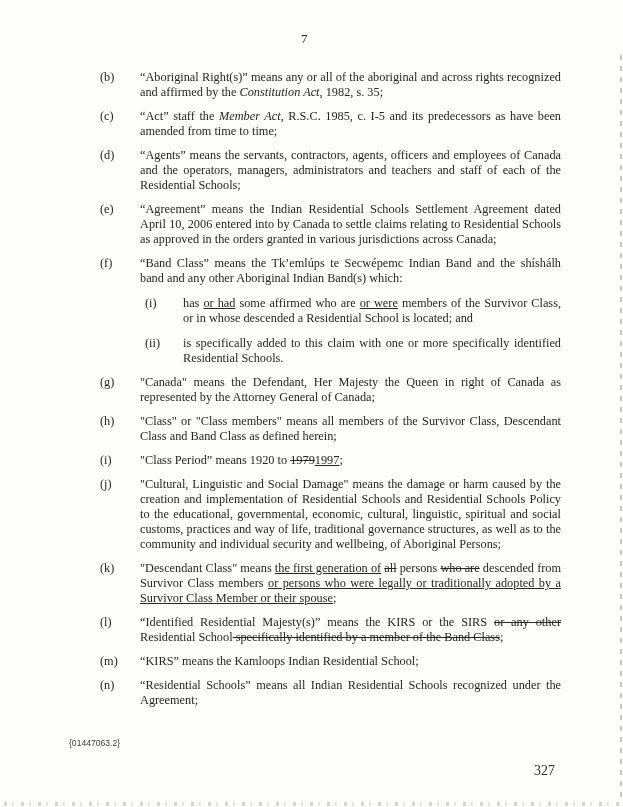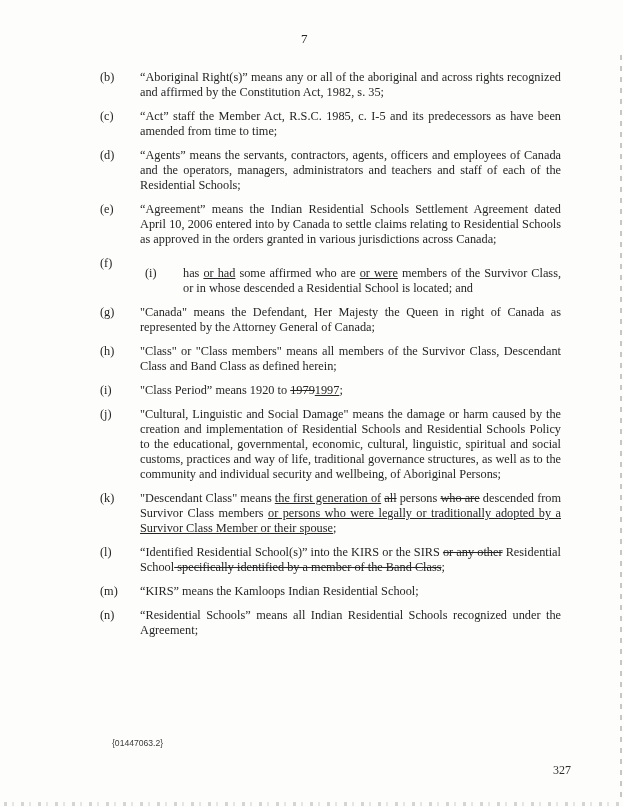--- a/index.html
+++ b/index.html
@@ -52,37 +52,36 @@
     text-align: left;
   }
   .sub-label {
     width: 38px;
     flex: none;
   }
   .sub-body {
     flex: 1;
     text-align: justify;
   }
-  .seg-i { }
+  .seg-i { font-style: italic; }
   .seg-u { text-decoration: underline; margin-top: 28px; }
   .seg-s { text-decoration: line-through; }
   .footer-ref {
     position: absolute;
     left: 69px;
     top: 738px;
     font-size: 8.6px;
     color: #3a3a3a;
     font-family: "Liberation Sans", sans-serif;
-    margin-left: 43px;
   }
   .pageno-bottom {
     position: absolute;
-    right: 52px;
+    right: 68px;
     top: 763px;
-    font-size: 12px;
+    font-size: 14px;
     color: #2e2e2e;
     margin-left: 48px;
   }
   
   .edge-right {
     position: absolute;
     right: 1px;
     top: 55px;
     bottom: 8px;
     width: 2px;
@@ -125,23 +124,26 @@
       <div class="def">
         <div class="def-label">(d)</div>
         <div class="def-body"><span>“Agents” means the servants, contractors, agents, officers and employees of Canada and the operators, managers, administrators and teachers and staff of each of the Residential Schools;</span></div>
       </div>
       <div class="def">
         <div class="def-label">(e)</div>
         <div class="def-body"><span>“Agreement” means the Indian Residential Schools Settlement Agreement dated April 10, 2006 entered into by Canada to settle claims relating to Residential Schools as approved in the orders granted in various jurisdictions across Canada;</span></div>
       </div>
       <div class="def">
         <div class="def-label">(f)</div>
-        <div class="def-body"><div class="sub">
+        <div class="def-body"><span>“Band Class” means the Tk’emlúps te Secwépemc Indian Band and the shíshálh band and any other Aboriginal Indian Band(s) which:</span><div class="sub">
             <div class="sub-label">(i)</div>
             <div class="sub-body"><span>has </span><span class="seg-u">or had</span><span> some affirmed who are </span><span class="seg-u">or were</span><span> members of the Survivor Class, or in whose descended a Residential School is  located; and</span></div>
+          </div><div class="sub">
+            <div class="sub-label">(ii)</div>
+            <div class="sub-body"><span>is specifically added to this claim with one or more specifically identified Residential Schools.</span></div>
           </div></div>
       </div>
       <div class="def">
         <div class="def-label">(g)</div>
         <div class="def-body"><span>"Canada" means the Defendant, Her Majesty the Queen in right of Canada as represented by the Attorney General of Canada;</span></div>
       </div>
       <div class="def">
         <div class="def-label">(h)</div>
         <div class="def-body"><span>"Class" or "Class members" means all members of the Survivor Class, Descendant Class and Band Class as defined herein;</span></div>
       </div>
@@ -152,21 +154,21 @@
       <div class="def">
         <div class="def-label">(j)</div>
         <div class="def-body"><span>"Cultural, Linguistic and Social Damage" means the damage or harm caused by the creation and implementation of Residential Schools and Residential Schools Policy to the educational, governmental, economic, cultural, linguistic, spiritual and social customs, practices and way of life, traditional governance structures, as well as to the community and individual security and wellbeing, of Aboriginal Persons;</span></div>
       </div>
       <div class="def">
         <div class="def-label">(k)</div>
         <div class="def-body"><span>"Descendant Class" means </span><span class="seg-u">the first generation of</span><span> </span><span class="seg-s">all</span><span> persons </span><span class="seg-s">who are</span><span> descended from Survivor Class members </span><span class="seg-u">or persons who were legally or traditionally adopted by a Survivor Class Member or their spouse</span><span>;</span></div>
       </div>
       <div class="def">
         <div class="def-label">(l)</div>
-        <div class="def-body"><span>“Identified Residential School(s)” into the KIRS or the SIRS </span><span class="seg-s">or any other</span><span> Residential School</span><span class="seg-s"> specifically identified by a member of the Band Class</span><span>;</span></div>
+        <div class="def-body"><span>“Identified Residential Majesty(s)” means the KIRS or the SIRS </span><span class="seg-s">or any other</span><span> Residential School</span><span class="seg-s"> specifically identified by a member of the Band Class</span><span>;</span></div>
       </div>
       <div class="def">
         <div class="def-label">(m)</div>
         <div class="def-body"><span>“KIRS” means the Kamloops Indian Residential School;</span></div>
       </div>
       <div class="def">
         <div class="def-label">(n)</div>
         <div class="def-body"><span>“Residential Schools” means all Indian Residential Schools recognized under the Agreement;</span></div>
       </div>
     </div>

